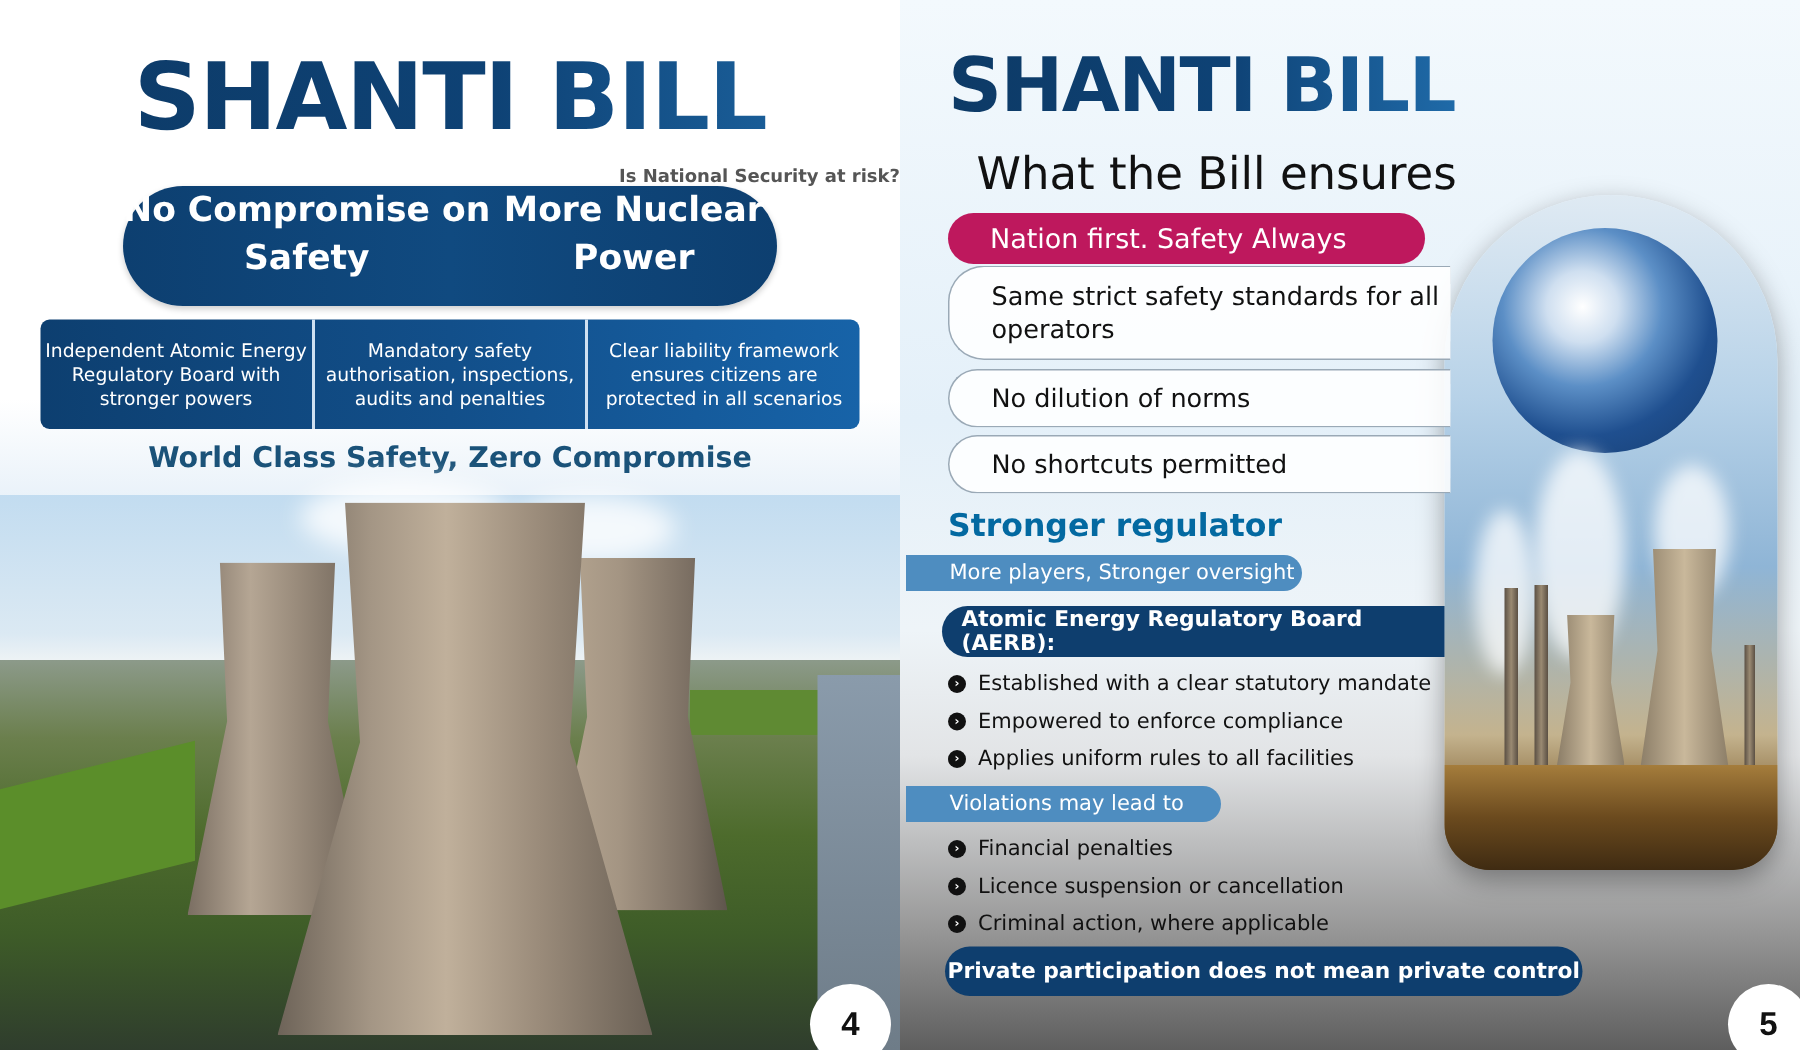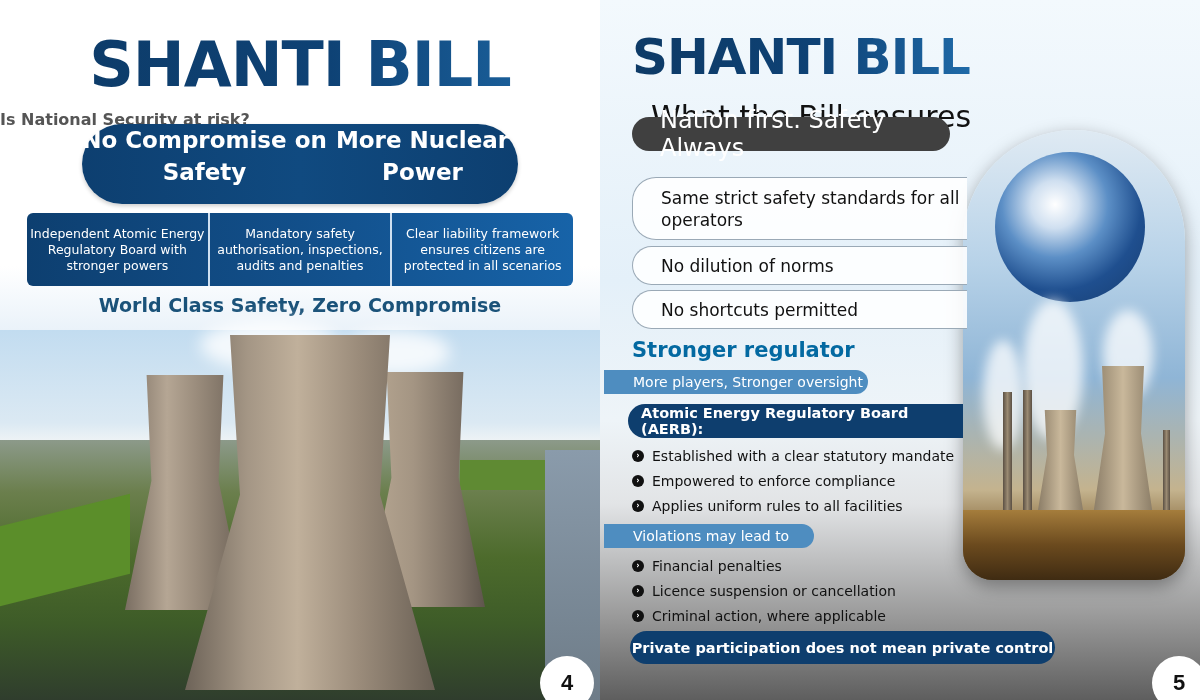--- a/index.html
+++ b/index.html
@@ -5,21 +5,21 @@
   * { box-sizing: border-box; margin: 0; padding: 0; }
   html, body { width: 1200px; height: 700px; overflow: hidden; font-family: "DejaVu Sans", sans-serif; background: #fff; }
   .wrap { position: relative; width: 1200px; height: 700px; display: flex; }
   .panel { position: relative; width: 600px; height: 700px; overflow: hidden; }
 
   
   .left { background: linear-gradient(180deg, #ffffff 0%, #ffffff 38%, #e8f1f9 48%, #cfe3f3 56%, #b9d5ec 62%); }
   .title { position: absolute; left: 0; right: 0; text-align: center; font-weight: bold; letter-spacing: -1px;
     background: linear-gradient(90deg, #0d3a66 0%, #0e4275 55%, #1f6aa8 100%); -webkit-background-clip: text; background-clip: text; color: transparent; }
   .left .title { top: 28px; font-size: 62px; }
-  .left .subtitle { position: absolute; top: 110px; left: 0; right: 0; text-align: left; font-size: 16px; color: #555; font-weight: bold; }
+  .left .subtitle { position: absolute; top: 110px; left: 0; right: 0; text-align: right; font-size: 12px; color: #555; font-weight: bold; }
   .pill-main { position: absolute; top: 124px; left: 82px; width: 436px; height: 80px; border-radius: 40px;
     background: linear-gradient(90deg, #0d3f70, #104a80, #0d3f70); color: #fff; text-align: center;
     display: flex; justify-content: center; font-weight: bold; font-size: 23px; line-height: 32px; box-shadow: 0 2px 4px rgba(0,0,0,0.2); }
   .features { position: absolute; top: 213px; left: 27px; width: 546px; height: 73px; border-radius: 6px;
     background: linear-gradient(90deg, #0d3f70 0%, #124f8a 50%, #1763a8 100%); display: flex; color: #fff; }
   .features .cell { flex: 1; text-align: center; font-size: 12.5px; line-height: 16px; padding: 9px 3px; display: flex; align-items: center; justify-content: center; }
   .features .cell + .cell { border-left: 2px solid #cfe0f1; }
   .tagline { position: absolute; top: 294px; left: 0; right: 0; text-align: center; font-size: 19px; font-weight: bold; color: #1a5279; }
 
   .photo { position: absolute; left: 0; top: 330px; width: 600px; height: 370px; }
@@ -38,22 +38,22 @@
   .page-badge { position: absolute; width: 54px; height: 54px; border-radius: 50%; background: #fff;
     font-family: "Liberation Sans", sans-serif; font-weight: bold; font-size: 22px; color: #111;
     display: flex; align-items: center; justify-content: center; }
   .badge-4 { left: 540px; top: 656px; }
   .badge-5 { left: 1152px; top: 656px; }
 
   
   .right { background: linear-gradient(180deg, #f3f9fd 0%, #e4f0f9 40%, #eef4f8 60%, #e2e4e6 72%, #9a9a9a 88%, #5e5e5e 100%); }
   .right .title { top: 28px; left: 32px; right: auto; text-align: left; font-size: 50px; }
   .right .subtitle2 { position: absolute; top: 99px; left: 32px; font-size: 30px; color: #111; margin-left: 19px; }
-  .pill-nation { position: absolute; top: 117px; left: 632px; width: 318px; height: 34px; border-radius: 17px;
-    background: #404040; color: #fff; font-size: 24px; display: flex; align-items: center; padding-left: 28px; }
+  .pill-nation { position: absolute; top: 142px; left: 632px; width: 318px; height: 34px; border-radius: 17px;
+    background: #be185d; color: #fff; font-size: 18px; display: flex; align-items: center; padding-left: 28px; }
   .outline-box { position: absolute; left: 632px; width: 335px; background: rgba(255,255,255,0.88); border: 1.5px solid #9aa9b6;
     border-right: none; border-radius: 24px 0 0 24px; color: #111; font-size: 17px; line-height: 22px; padding-left: 28px; display: flex; align-items: center; }
   .ob1 { top: 177px; height: 63px; }
   .ob2 { top: 246px; height: 39px; }
   .ob3 { top: 290px; height: 39px; }
   .section-head { position: absolute; top: 338px; left: 632px; font-size: 21px; font-weight: bold; color: #0369a1; }
   .band-light { position: absolute; top: 370px; left: 604px; width: 264px; height: 24px; border-radius: 0 12px 12px 0;
     background: #4e8dc0; color: #fff; font-size: 14px; display: flex; align-items: center; padding-left: 29px; }
   .band-dark { position: absolute; top: 404px; left: 628px; width: 335px; height: 34px; border-radius: 17px 0 0 17px;
     background: #0e3e6e; color: #fff; font-weight: bold; font-size: 14.5px; display: flex; align-items: center; padding-left: 13px; }

